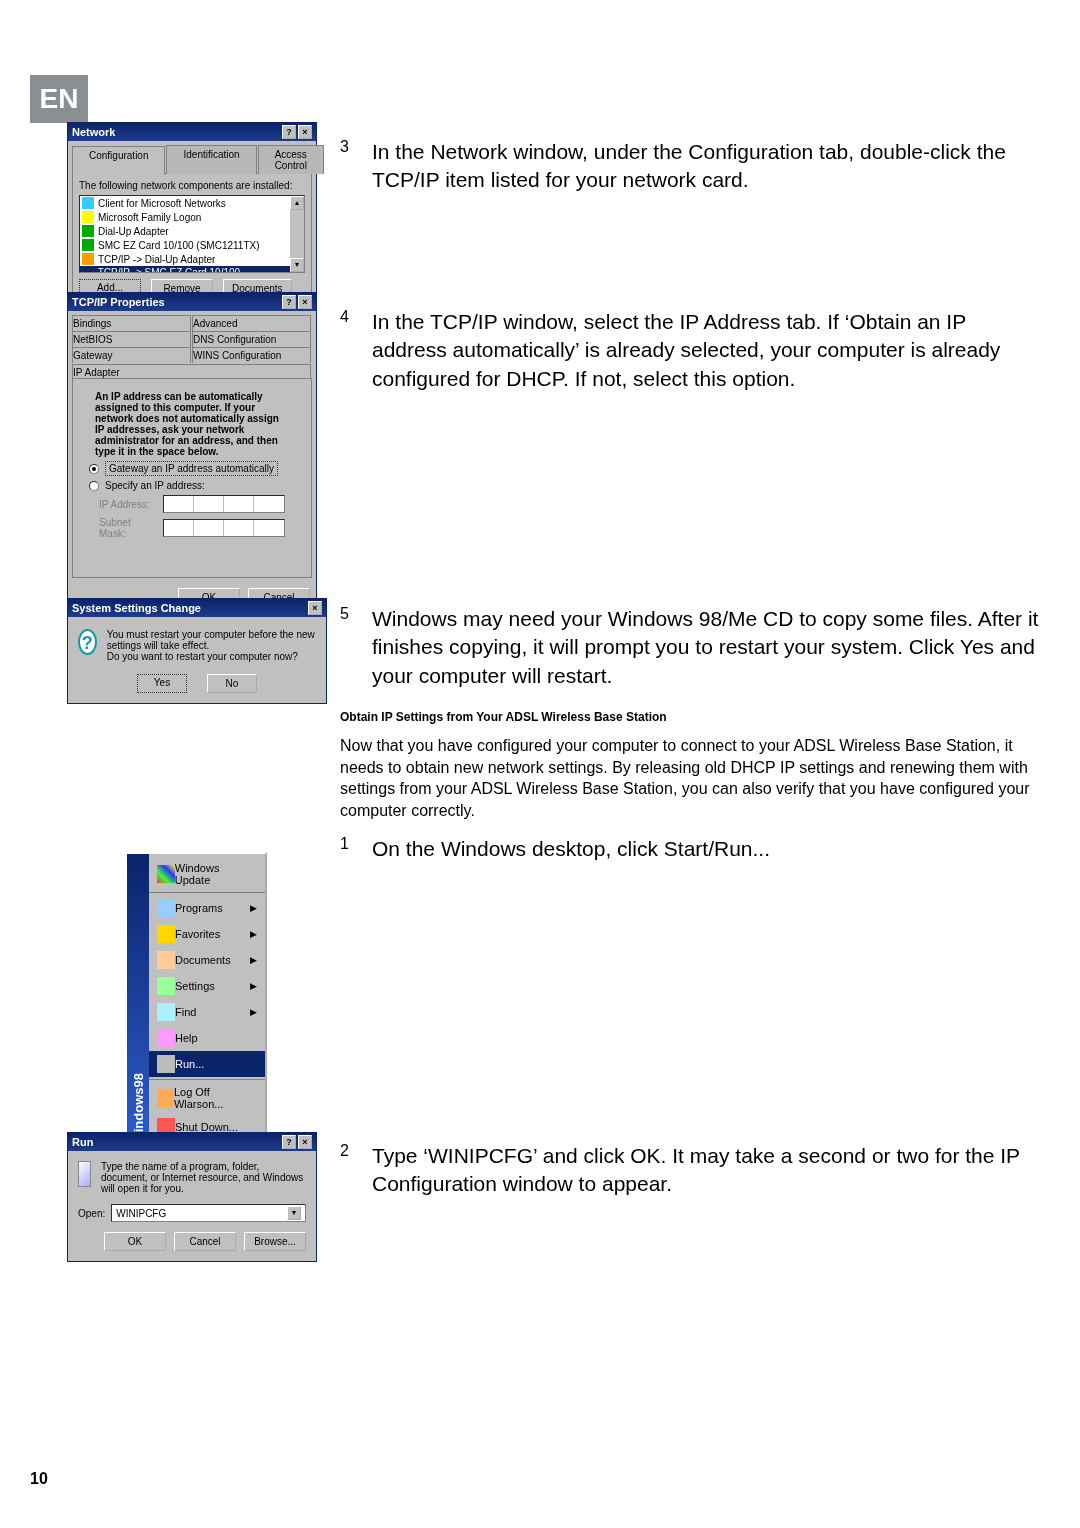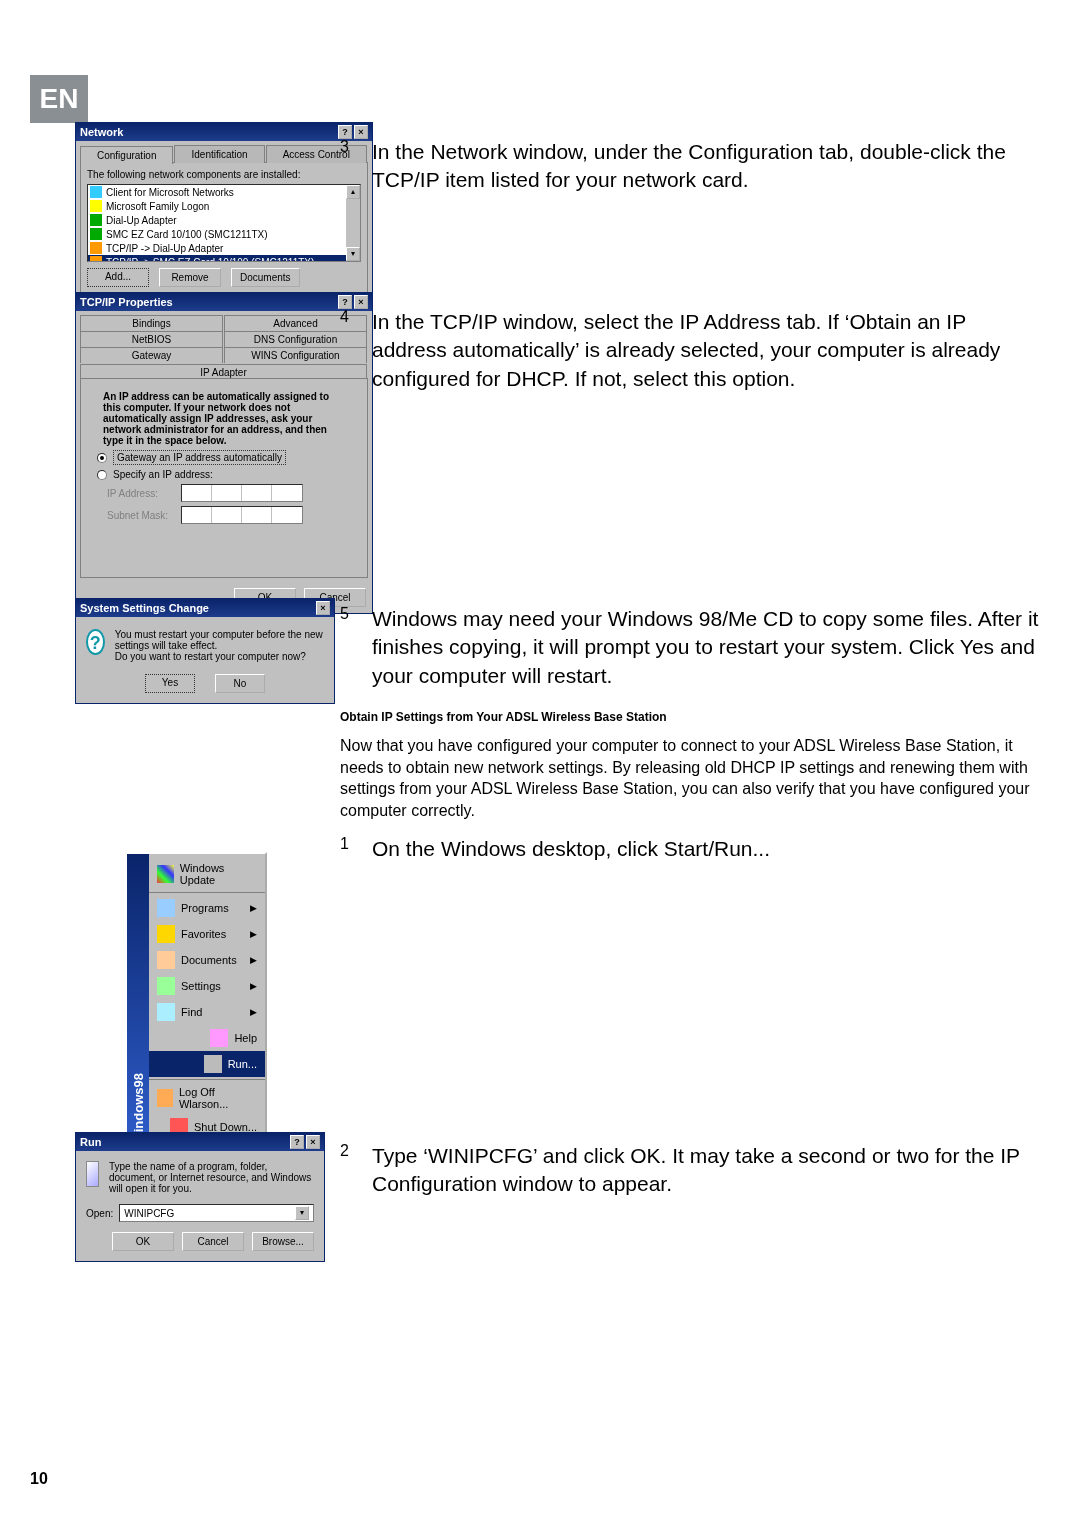--- a/index.html
+++ b/index.html
@@ -1,19 +1,19 @@
 <!DOCTYPE html>
 <html><head>
 <meta charset="utf-8">
 <style>
   * { box-sizing: border-box; margin:0; padding:0; }
   body { width:1080px; height:1528px; background:#fff; font-family: Arial, "Segoe UI", sans-serif; color:#000; position:relative; }
   .page { width:1080px; height:1528px; position:relative; }
   .en-tag { position:absolute; left:30px; top:75px; width:58px; height:48px; background:#8a8f93; color:#fff; font-size:28px; font-weight:bold; text-align:center; line-height:48px; }
-  .left-col { position:absolute; left:75px; width:298px; }
+  .left-col { position:absolute; left:67px; width:250px; }
   .right-col { position:absolute; left:340px; right:40px; font-size:16px; color:#000; }
 
   
   .win { border:1px solid #0a246a; background:#c0c0c0; font-family: "MS Sans Serif", Tahoma, sans-serif; font-size:11px; position:relative; }
   .title-bar { height:18px; background:linear-gradient(#0a246a,#1e3c8c); color:#fff; display:flex; align-items:center; padding:0 4px; font-weight:bold; }
   .title-bar .spacer{flex:1}
   .title-btn { width:14px; height:14px; background:#c0c0c0; border:1px outset #fff; color:#000; font-size:9px; line-height:12px; text-align:center; margin-left:2px; }
   .tabs { display:flex; margin:4px 4px 0 4px; font-size:10px;}
   .tab { padding:3px 16px; border:1px solid #808080; border-bottom:none; background:#c0c0c0; margin-right:1px;}
   .tab.active { background:#c0c0c0; position:relative; top:1px; }
@@ -29,21 +29,21 @@
   .mini-icon.adapter{ background:#0a0;}
   .mini-icon.protocol{ background:#f90;}
   .scroll{position:absolute; right:0; top:0; bottom:0; width:14px; background:#c0c0c0; display:flex; flex-direction:column; justify-content:space-between;}
   .sbtn{width:14px;height:14px;border:1px outset #fff;background:#c0c0c0;font-size:8px;text-align:center;line-height:12px;}
   .btn { min-width:62px; padding:3px 8px; border:1px outset #fff; background:#c0c0c0; font-size:10px; text-align:center; display:inline-block;}
   .btn.dotted{ border:1px dotted #333; padding:2px 7px;}
   .btn-row{display:flex; gap:10px; margin-top:6px;}
 
   
   .tabs2 { display:flex; flex-wrap:wrap; margin:4px 4px 0 4px; font-size:10px;}
-  .tabs2 .tab{flex: 1 1 33%; text-align:center; padding:2px 0;}
+  .tabs2 .tab{flex: 1 1 33%; padding:2px 0;}
   .desc { font-size:10px; margin:6px 16px;font-weight:bold;}
   .radio-row{ display:flex; align-items:center; gap:6px; font-size:10px; margin:4px 10px;}
   .radio{ width:10px;height:10px; border-radius:50%; border:1px inset #808080; background:#fff; display:inline-flex; align-items:center; justify-content:center;}
   .radio.checked::after{ content:""; width:4px;height:4px; background:#000; border-radius:50%;}
   .radio-label.dotted{ border:1px dotted #333; padding:1px 3px;}
   .ip-grid { margin:4px 20px; display:flex; align-items:center; gap:8px; font-size:10px; color:#808080;}
   .ip-grid .lbl{width:66px;}
   .ip-box{ display:flex; border:1px inset #808080; background:#fff;}
   .ip-cell{ width:30px; height:16px; border-right:1px solid #c0c0c0;}
   .ip-cell:last-child{border-right:none;}
@@ -56,21 +56,21 @@
   .msgbox-btns{ display:flex; justify-content:center; gap:20px; padding:0 0 10px 0; background:#c0c0c0;}
 
   
   .startmenu-wrap{ position:relative; width:142px; background:#c0c0c0; border:2px outset #fff;}
   .startmenu{ display:flex; }
   .sidebar98{ width:22px; background:linear-gradient(#0a246a,#2d5cc9); display:flex; align-items:flex-end; justify-content:center;}
   .sidebar98 span{ writing-mode:vertical-rl; transform:rotate(180deg); font-weight:bold; font-size:13px; }
   .sidebar98 .w{color:#fff}
   .sidebar98 .n{color:#fff}
   .menu-items{ flex:1; padding:4px 0;}
-  .mi{ display:flex; align-items:center; gap:6px; padding:4px 8px; font-size:11px; position:relative;justify-content:flex-end;}
+  .mi{ display:flex; align-items:center; padding:4px 8px; font-size:11px; position:relative;}
   .mi.sel{ background:#0a246a; color:#fff;}
   .mi .arrow{ margin-left:auto; font-size:9px;}
   .mi-icon{ width:18px;height:18px; display:inline-block;}
   .mi-update{background:linear-gradient(45deg,#f33,#3f3,#33f,#ff3);}
   .mi-prog{background:#9cf;}
   .mi-fav{background:#ffd700;}
   .mi-doc{background:#fc9;}
   .mi-set{background:#9f9;}
   .mi-find{background:#aef;}
   .mi-help{background:#f9f;}

